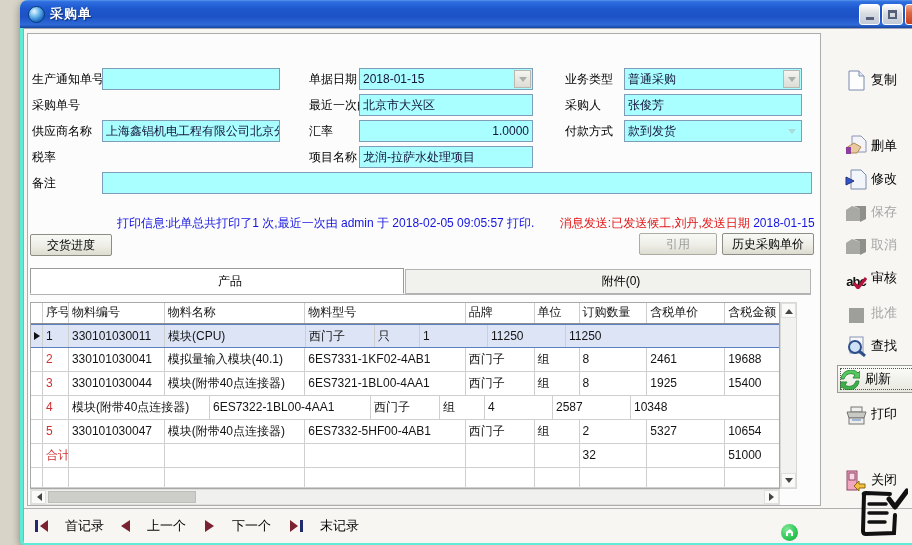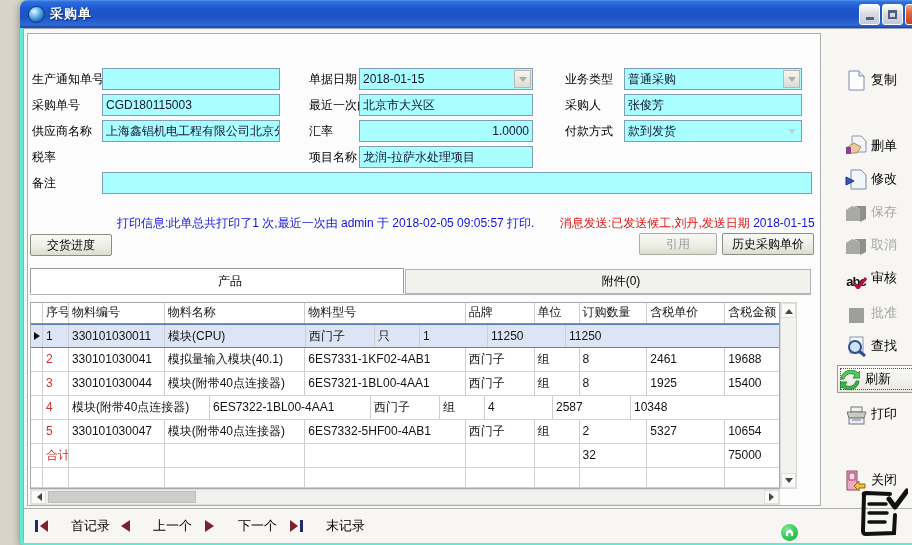--- a/index.html
+++ b/index.html
@@ -65,21 +65,21 @@
   .tri.rightt{border:4px solid transparent;border-left:5px solid #444;margin-right:-3px;}
   .hthumb{position:absolute;left:17px;top:1px;width:148px;height:12px;background:#CDCDCA;border:1px solid #BDBDBA;}
   
   .side-btn{position:absolute;left:820px;width:88px;height:26px;display:flex;align-items:center;gap:3px;font-size:13px;color:#000;}
   .side-btn.disabled{color:#A5A5A5;}
   .side-btn .icn{width:24px;height:22px;display:flex;align-items:flex-end;justify-content:center;flex:0 0 24px;}
   .side-btn.focused{left:813px;width:92px;border:1px solid #9C9C94;background:linear-gradient(180deg,#FBFBF9,#E8E8E0);
       outline:1px dotted #555;outline-offset:-4px;height:28px;}
   
   .bottombar{position:absolute;left:0px;top:479px;width:100%;height:35px;border-top:1px solid #B0B0B0;background:#F7F6F3;}
-  .nav-btn{position:absolute;top:8px;display:flex;align-items:center;gap:22px;font-size:13px;color:#000;text-align:right;}
+  .nav-btn{position:absolute;top:8px;display:flex;align-items:center;gap:16px;font-size:13px;color:#000;text-align:right;}
   .grip{position:absolute;right:3px;bottom:3px;width:13px;height:13px;}
   .grip i{position:absolute;width:2px;height:2px;background:#AEAEA8;}
 </style>
 </head>
 <body>
 
 <div class="window">
   <div class="titlebar">
     <div class="title-icon"></div>
     <div class="title-text">采购单</div>
@@ -99,21 +99,20 @@
   <div class="content">
     <div class="main-panel">
 
       <span class="flabel" style="left:4px;top:34px">生产通知单号</span>
       <span class="flabel" style="left:4px;top:60px">采购单号</span>
       <span class="flabel" style="left:4px;top:86px">供应商名称</span>
       <span class="flabel" style="left:4px;top:112px">税率</span>
       <span class="flabel" style="left:4px;top:138px">备注</span>
 
       <div class="field" style="left:74px;top:34px;width:178px"></div>
-      <div class="field" style="left:74px;top:60px;width:178px">CGD180115003</div>
       <div class="field" style="left:74px;top:86px;width:178px">上海鑫锠机电工程有限公司北京分</div>
       <div class="field" style="left:74px;top:138px;width:710px"></div>
 
       <span class="flabel" style="left:281px;top:34px">单据日期</span>
       <span class="flabel" style="left:281px;top:60px">最近一次由</span>
       <span class="flabel" style="left:281px;top:86px">汇率</span>
       <span class="flabel" style="left:281px;top:112px">项目名称</span>
 
       <div class="field" style="left:331px;top:34px;width:174px">
         <span>2018-01-15</span>
@@ -229,21 +228,21 @@
             <div class="grow">
               <div class="gcell col-marker"></div>
               <div class="gcell col-0 rednum">合计</div>
               <div class="gcell col-1"></div>
               <div class="gcell col-2"></div>
               <div class="gcell col-3"></div>
               <div class="gcell col-4"></div>
               <div class="gcell col-5"></div>
               <div class="gcell col-6">32</div>
               <div class="gcell col-7"></div>
-              <div class="gcell col-8">75000</div>
+              <div class="gcell col-8">51000</div>
             </div>
             <div class="grow empty-row">
               <div class="gcell col-marker"></div>
               <div class="gcell col-0"></div>
               <div class="gcell col-1"></div>
               <div class="gcell col-2"></div>
               <div class="gcell col-3"></div>
               <div class="gcell col-4"></div>
               <div class="gcell col-5"></div>
               <div class="gcell col-6"></div>

